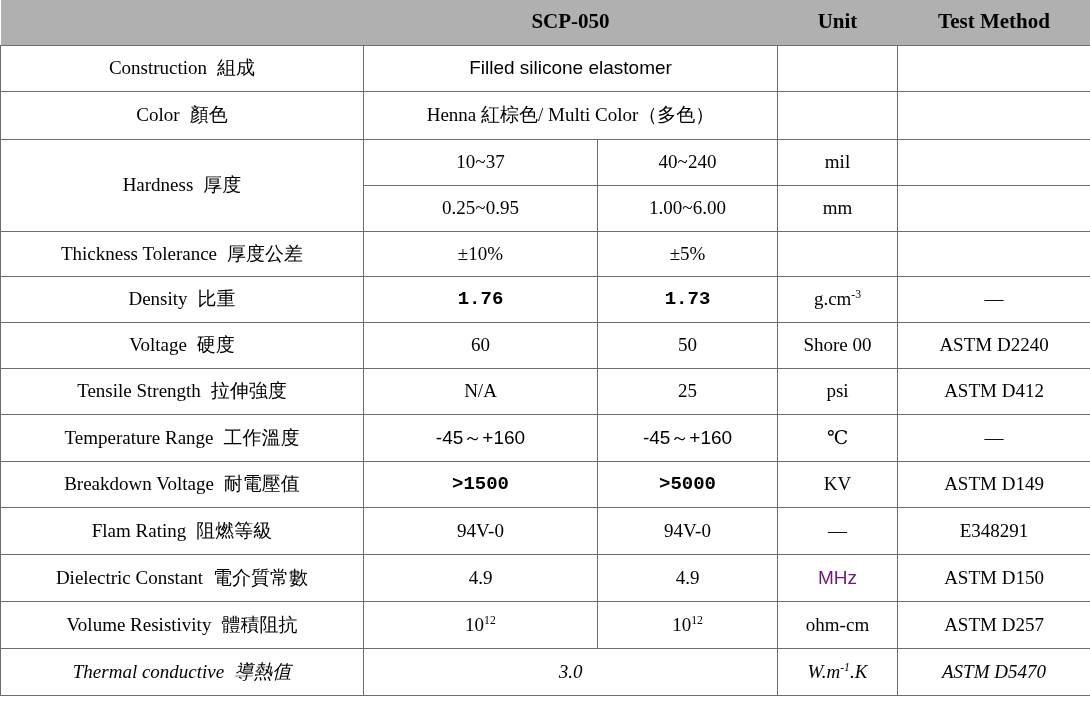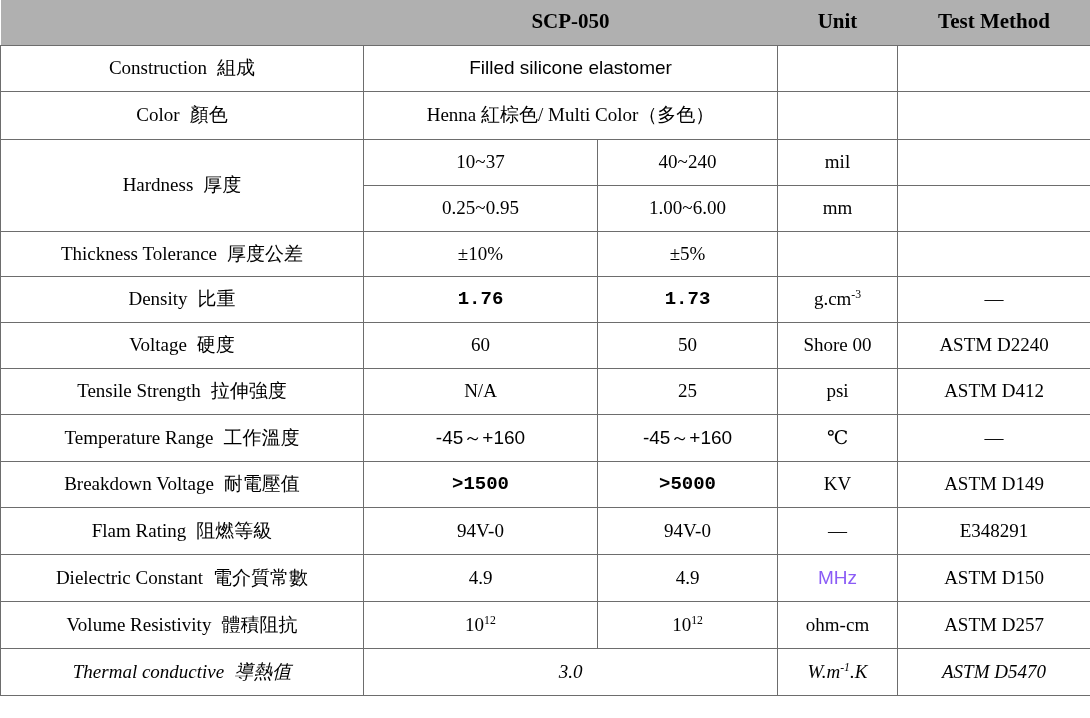--- a/index.html
+++ b/index.html
@@ -79,21 +79,21 @@
     font-size: 20px;
   }
   .sans-bold {
     font-family: Liberation Mono, monospace;
     font-weight: bold;
     font-size: 20px;
   }
   .sans-small {
     font-family: "Liberation Sans", "DejaVu Sans", sans-serif;
     font-size: 15px;
-    color: #8b5cf6;
+    color: #701a75;
   }
   .sep { display: inline-block; width: 10px; }
   sup { font-size: 0.62em; vertical-align: super; line-height: 0; }
   .emdash { letter-spacing: 0; }
 </style>
 </head>
 <body>
 
 <table class="spec">
   <colgroup>

